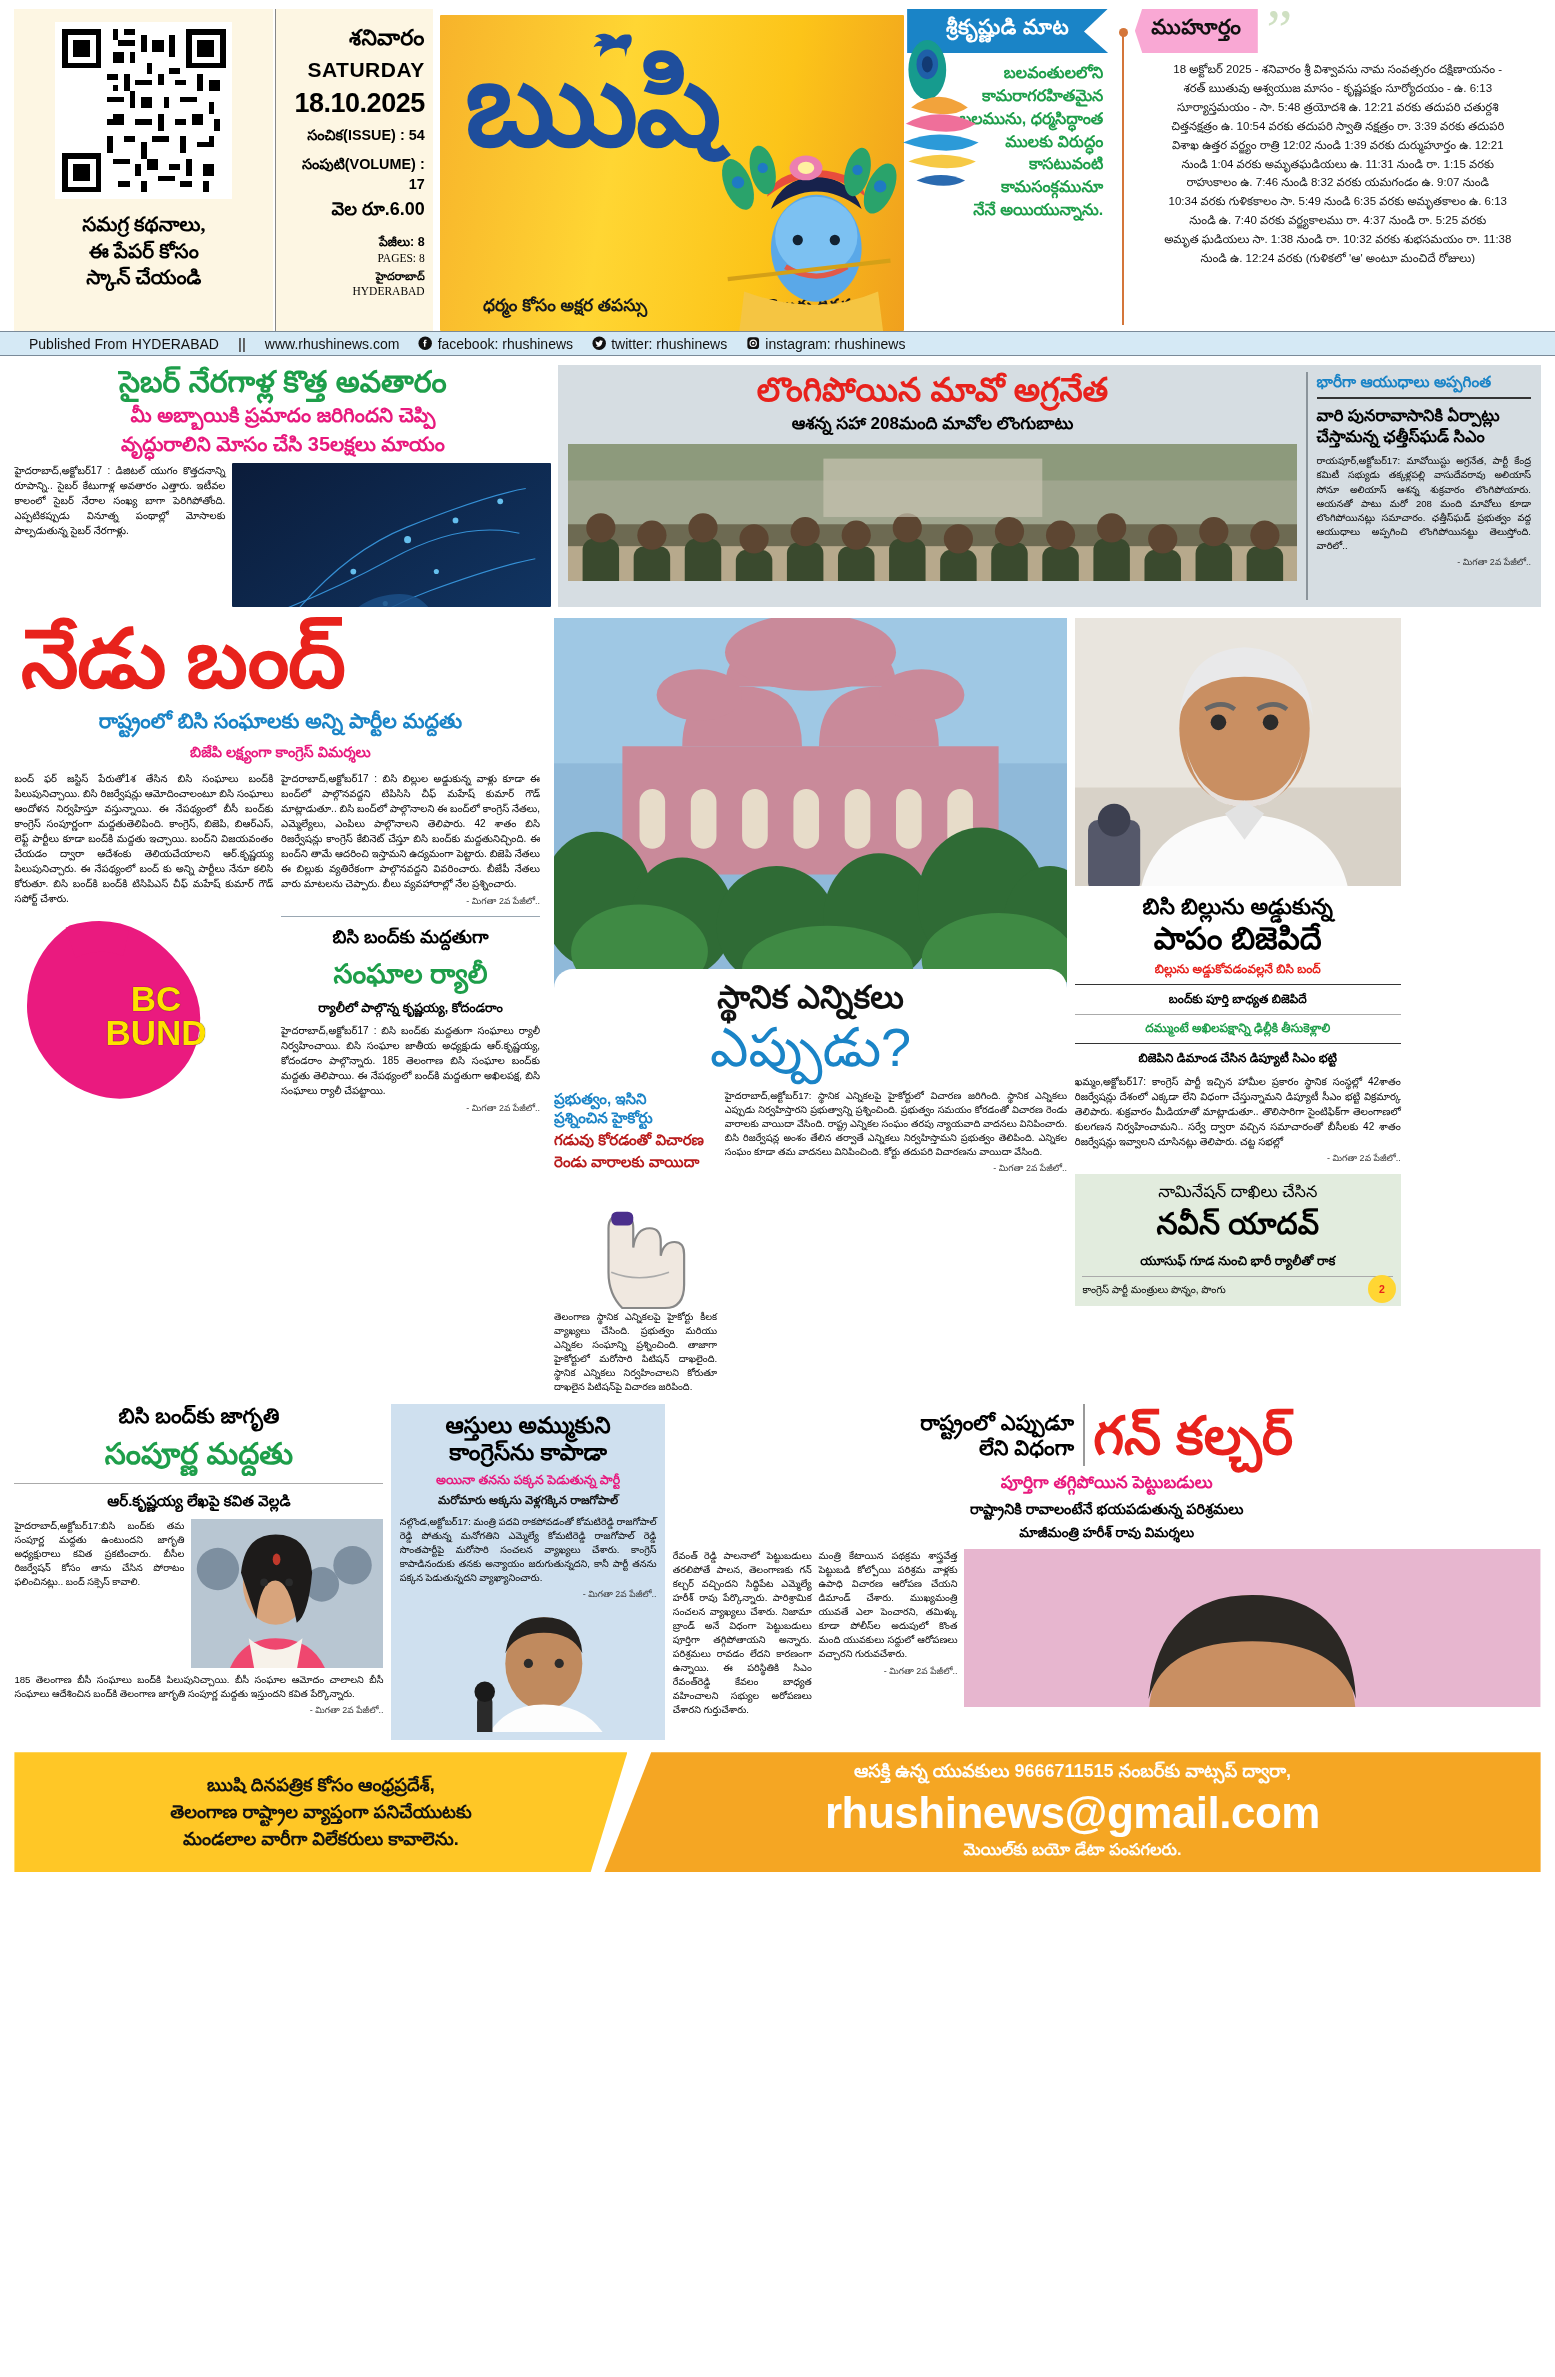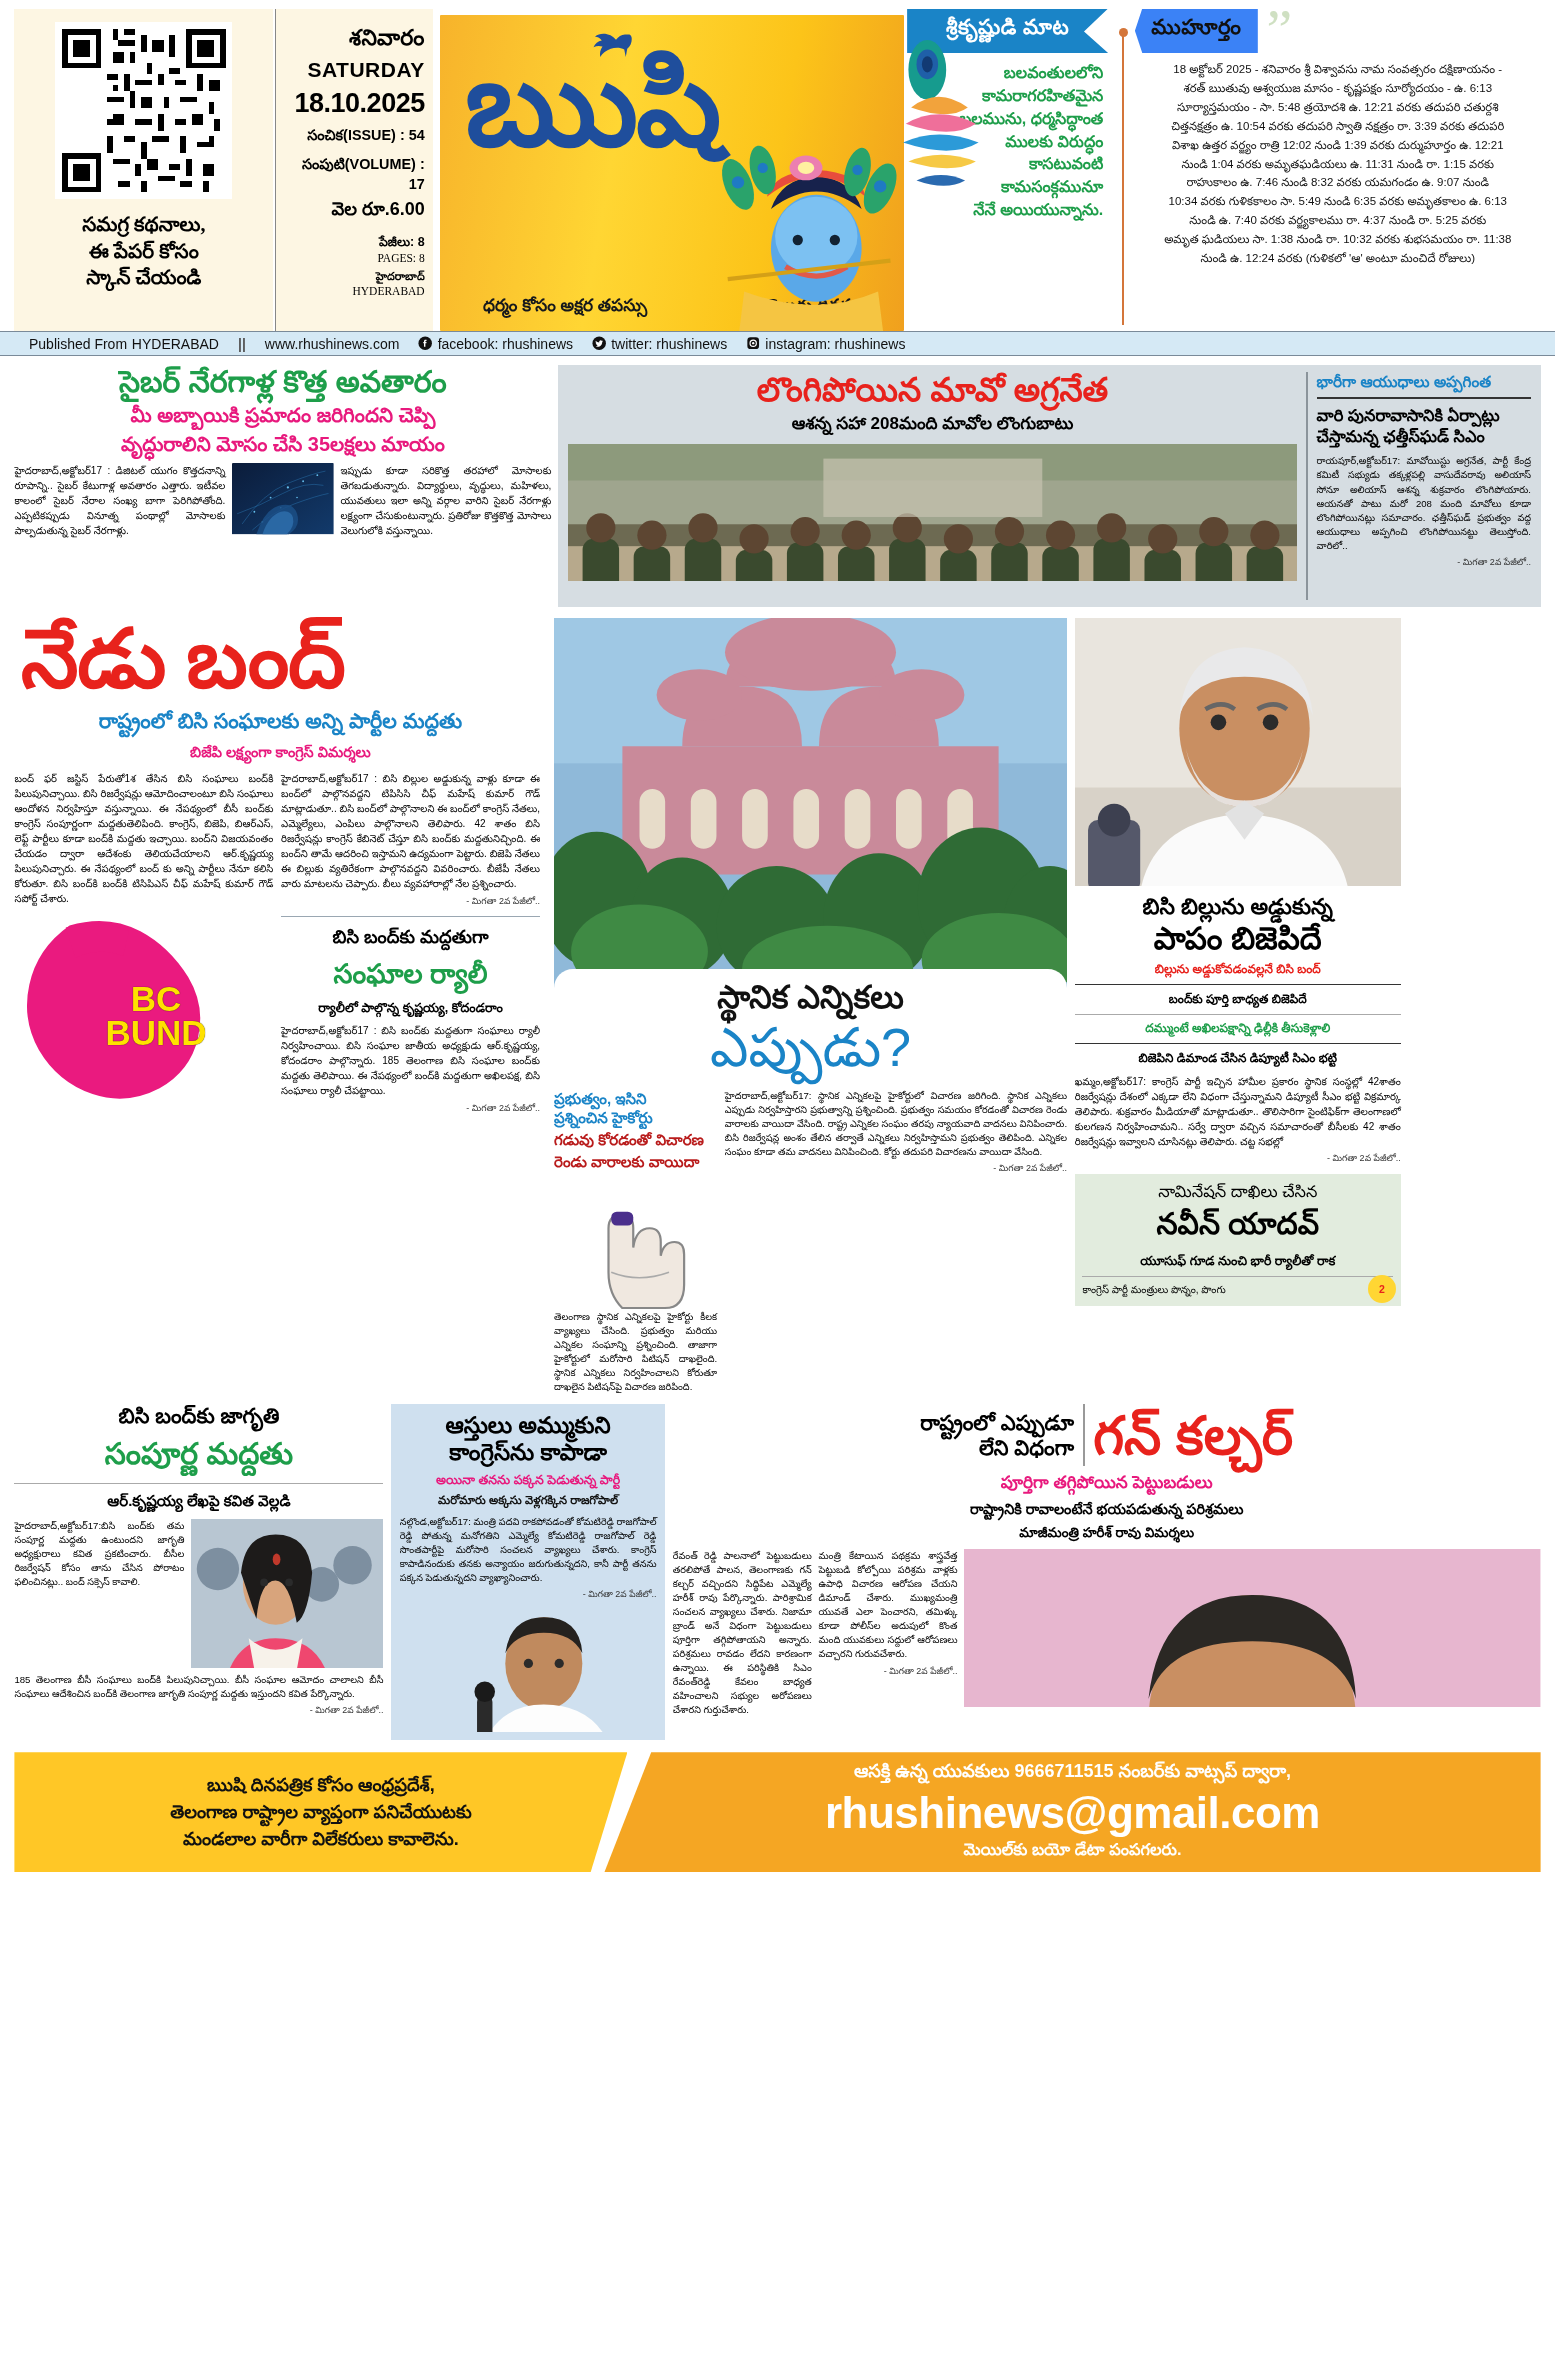--- a/index.html
+++ b/index.html
@@ -105,21 +105,21 @@
   
   .krishna-quote {
     width: 201px; position: relative; margin-left: 2.9px;
   }
   .ribbon {
     background: #1a84c7; color: #fff; font-size: 21px; font-weight: bold;
     padding: 6.7px 16.3px 8.6px 16.3px; text-align: center;
     clip-path: polygon(0 0, 100% 0, 88% 52%, 100% 100%, 0 100%);
     letter-spacing: 0.5px;
   }
-  .ribbon.orange { background: #3b82f6; color: #111; clip-path: polygon(6% 0, 100% 0, 100% 100%, 6% 100%, 0 50%); }
+  .ribbon.orange { background: #f9a8d4; color: #111; clip-path: polygon(6% 0, 100% 0, 100% 100%, 6% 100%, 0 50%); }
   .quote-body {
     margin-top: 9.6px; text-align: right; padding-right: 4.8px;
     font-size: 16px; font-weight: bold; color: #1e9e4a; line-height: 1.42;
   }
   .peacock {
     position:absolute; left:-3.8px; top: 31px; width: 81px; height: 158px;
   }
 
   
   .muhurtam { width: 422px; margin-left: 10.5px; position: relative; padding-left: 16.3px;}
@@ -543,21 +543,20 @@
               <circle cx="70" cy="18" r="0.9"></circle>
                 <circle cx="84" cy="12" r="0.9"></circle>
                 <circle cx="30" cy="58" r="0.8"></circle>
               <circle cx="48" cy="44" r="0.8"></circle>
                 <circle cx="64" cy="34" r="0.8"></circle>
             </g>
             <path d="M24 70 q8-24 22-28 q14-4 18 8 q4 12-8 20z" fill="#1b4f86" opacity="0.85"></path>
             <path d="M30 70 q6-18 18-22 q10-2 12 6 q2 9-6 16z" fill="#2e6fae" opacity="0.8"></path>
           </svg>
         </div>
-        <p>ఇప్పుడు కూడా సరికొత్త తరహాలో మోసాలకు తెగబడుతున్నారు. విద్యార్థులు, వృద్ధులు, మహిళలు, యువతులు ఇలా అన్ని వర్గాల వారిని సైబర్ నేరగాళ్లు లక్ష్యంగా చేసుకుంటున్నారు. ప్రతిరోజు కొత్తకొత్త మోసాలు వెలుగులోకి వస్తున్నాయి.</p>
       </div>
     </div>
 
     <div class="maoist">
       <div class="maoist-main">
         <h1>లొంగిపోయిన మావో అగ్రనేత</h1>
         <h2>ఆశన్న సహా 208మంది మావోల లొంగుబాటు</h2>
         <div class="pic-maoist">
           <svg class="ph-grad" viewBox="0 0 200 72" preserveAspectRatio="none" aria-hidden="true">
             <rect width="200" height="72" fill="#b7a98c"></rect>

